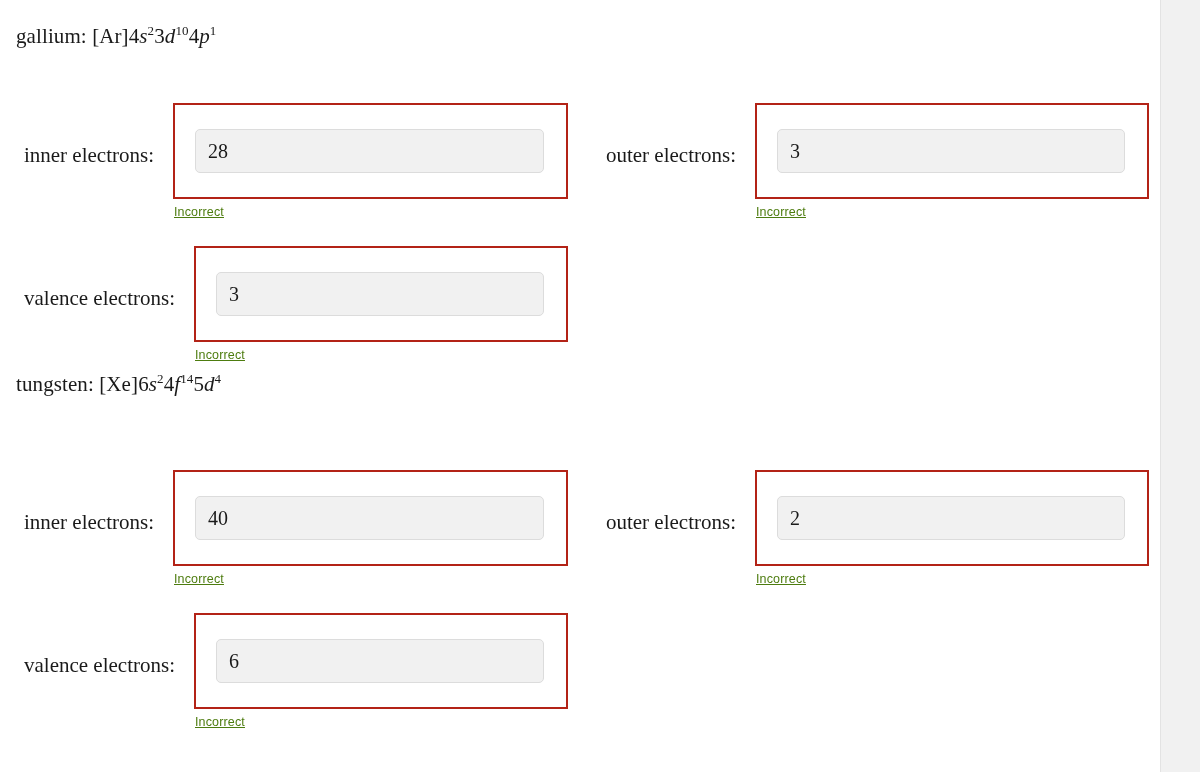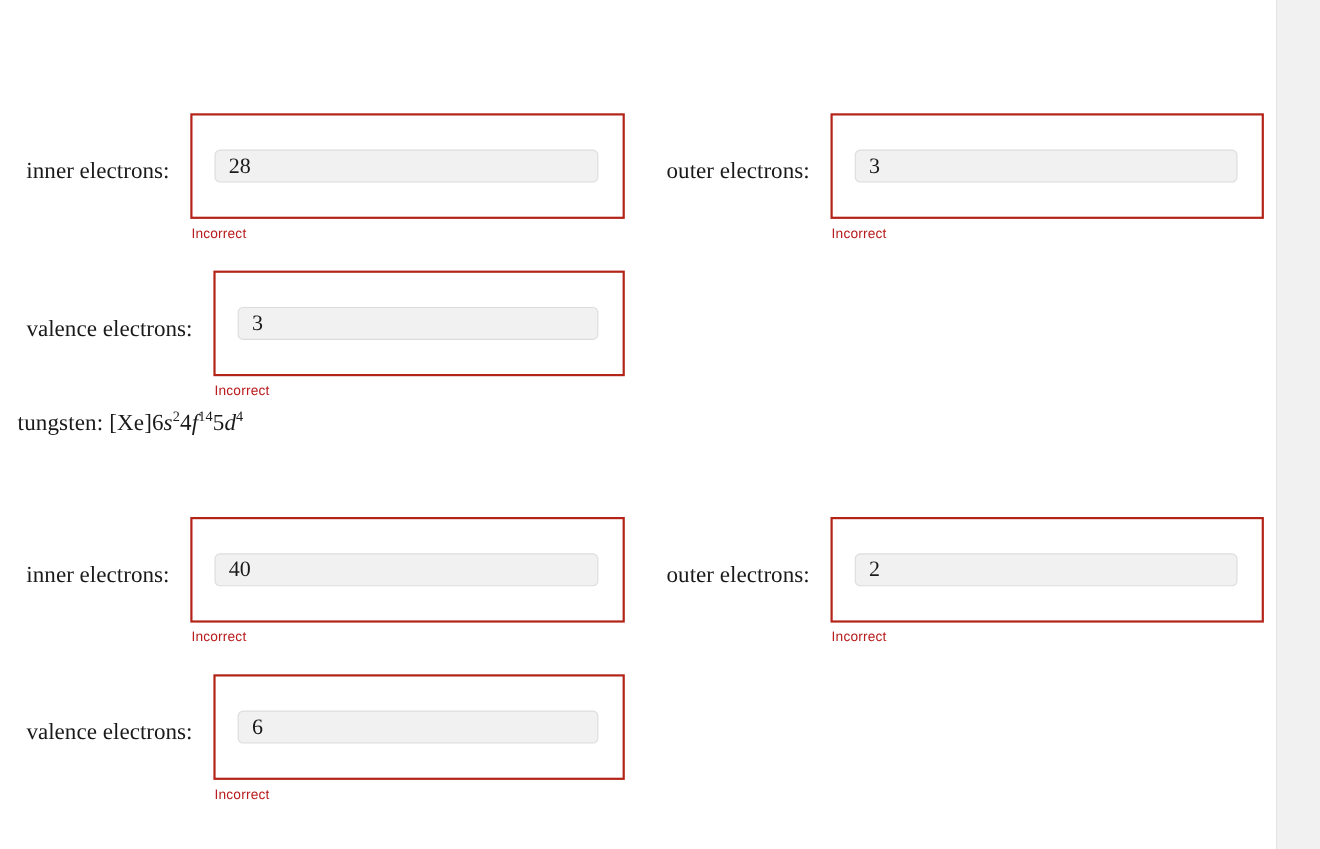--- a/index.html
+++ b/index.html
@@ -78,43 +78,47 @@
     box-sizing: border-box;
     padding: 25px 22px 25px 20px;
     display: flex;
     align-items: center;
   }
   .answer-input {
     background: #f1f1f1;
     border: 1px solid #dcdcdc;
     border-radius: 5px;
     box-sizing: border-box;
-    height: 30px;
+    height: 44px;
     padding: 0 12px;
     display: flex;
     align-items: center;
     font-family: "Liberation Serif", serif;
     font-size: 20px;
     color: #1a1a1a;
     outline: none;
   }
   .feedback {
     font-family: "Liberation Sans", sans-serif;
     font-size: 12.5px;
-    color: #b91c1c;
+    color: #4d7c0f;
     margin-top: 6px;
     margin-left: 1px;
     letter-spacing: .15px;
+    text-decoration: underline;
   }
 </style>
 </head>
 <body>
 
 <div class="page">
 
+  <div class="config-line" style="left:16px; top:24px;">
+    <span class="el-name">gallium: </span><span class="bracket">[Ar]</span><span>4</span><span class="orb">s</span><sup>2</sup><span>3</span><span class="orb">d</span><sup>10</sup><span>4</span><span class="orb">p</span><sup>1</sup>
+  </div>
 
   <div class="qrow" style="left:20px; top:103px;">
     <div class="qlabel" style="width:140px; padding-right:6px;">inner electrons:</div>
     <div class="answer-block">
       <div class="incorrect-box" style="width:395px; height:96px;">
         <div class="answer-input" style="width:352px;">28</div>
       </div>
       <div class="feedback">Incorrect</div>
     </div>
   </div>

